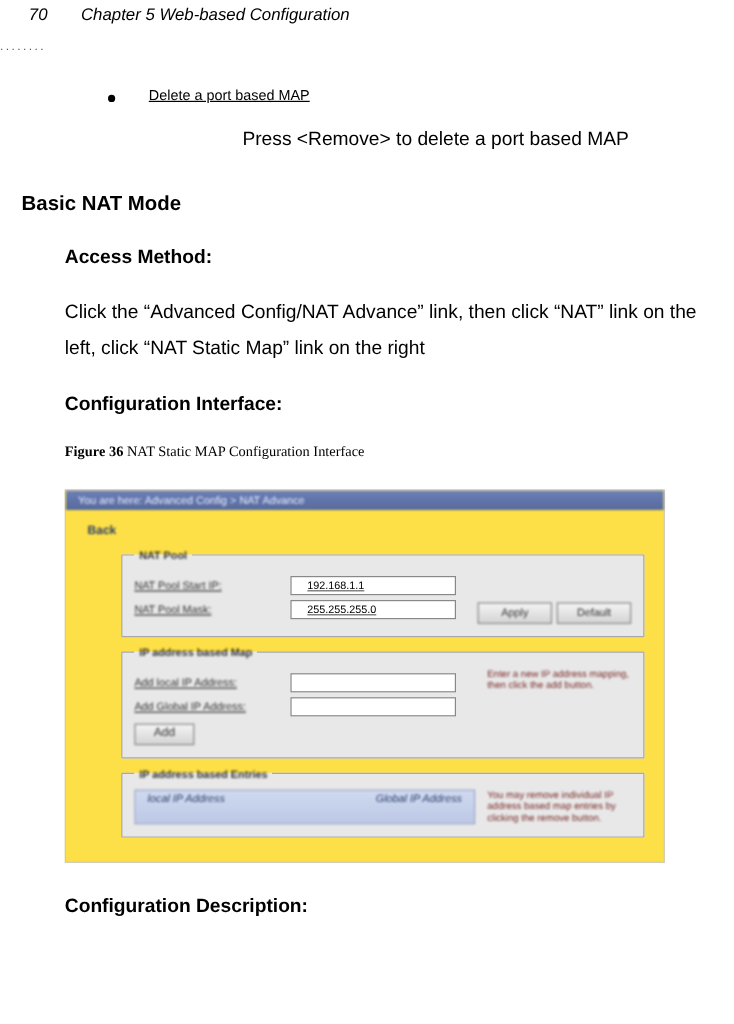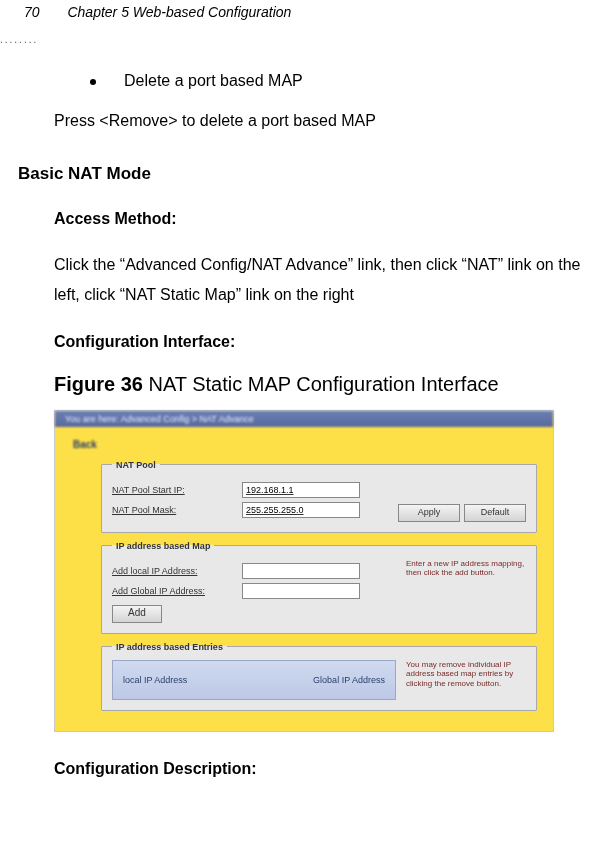--- a/index.html
+++ b/index.html
@@ -45,44 +45,48 @@
   .bullet-dot {
     width: 6px;
     height: 6px;
     background: #000;
     border-radius: 50%;
     margin-top: 7px;
     margin-right: 28px;
     flex: 0 0 6px;
   }
   .bullet-text {
-    font-size: 16px;
+    font-size: 12px;
+    text-decoration: underline;
   }
   .sub-text {
+    margin-left: 70px;
     font-size: 16px;
     margin-bottom: 34px;
+    text-align: center;
   }
   h2 {
     font-size: 17px;
     font-weight: bold;
     margin: 0 0 26px -36px;
   }
   h3 {
     font-size: 16px;
     font-weight: bold;
     margin: 0 0 22px 0;
   }
   .para {
     font-size: 16px;
     line-height: 1.9;
     margin-bottom: 22px;
   }
   .fig-caption {
-    font-size: 20px;
-    margin-bottom: 14px;
+    font-size: 12px;
+    margin-bottom: 24px;
+    font-family: Liberation Serif, serif;
   }
   .fig-caption b { font-weight: bold; }
   
   .shot {
     width: 498px;
     border: 1px solid #c8c8c8;
     background: #fde047;
     font-family: Tahoma, sans-serif;
     font-size: 10px;
     color: #333;
@@ -128,21 +132,21 @@
     font-size: 9px;
     color: #333;
     filter: blur(0.7px);
   }
   .finput {
     width: 110px;
     height: 14px;
     border: 1px solid #888;
     background: #fff;
     font-size: 9px;
-    padding: 0 3px;
+    padding: 0 13px;
     filter: blur(0.6px);
   }
   .fbtn {
     width: 60px;
     height: 16px;
     font-size: 9px;
     border: 1px solid #888;
     background: linear-gradient(#f4f4f4, #d4d4d4);
     text-align: center;
     line-height: 14px;
@@ -170,26 +174,27 @@
     text-align: center;
     line-height: 14px;
     margin-top: 6px;
     filter: blur(0.7px);
   }
   .entry-body { display:flex; gap:10px; }
   .entry-row {
     flex:1;
     background: linear-gradient(#cfd9ef, #bcc9e6);
     border: 1px solid #99a7c8;
-    padding: 14px 10px;
+    padding: 1px 10px;
     display: flex;
     justify-content: space-between;
     font-size: 9px;
     color: #2a3d6a;
     filter: blur(0.7px);
+    font-style: italic;
   }
 </style>
 </head>
 <body>
 
 <div class="page-header">
   <span class="pn">70</span>
   <span>Chapter 5 Web-based Configuration</span>
 </div>
 <div class="dotline">........</div>

